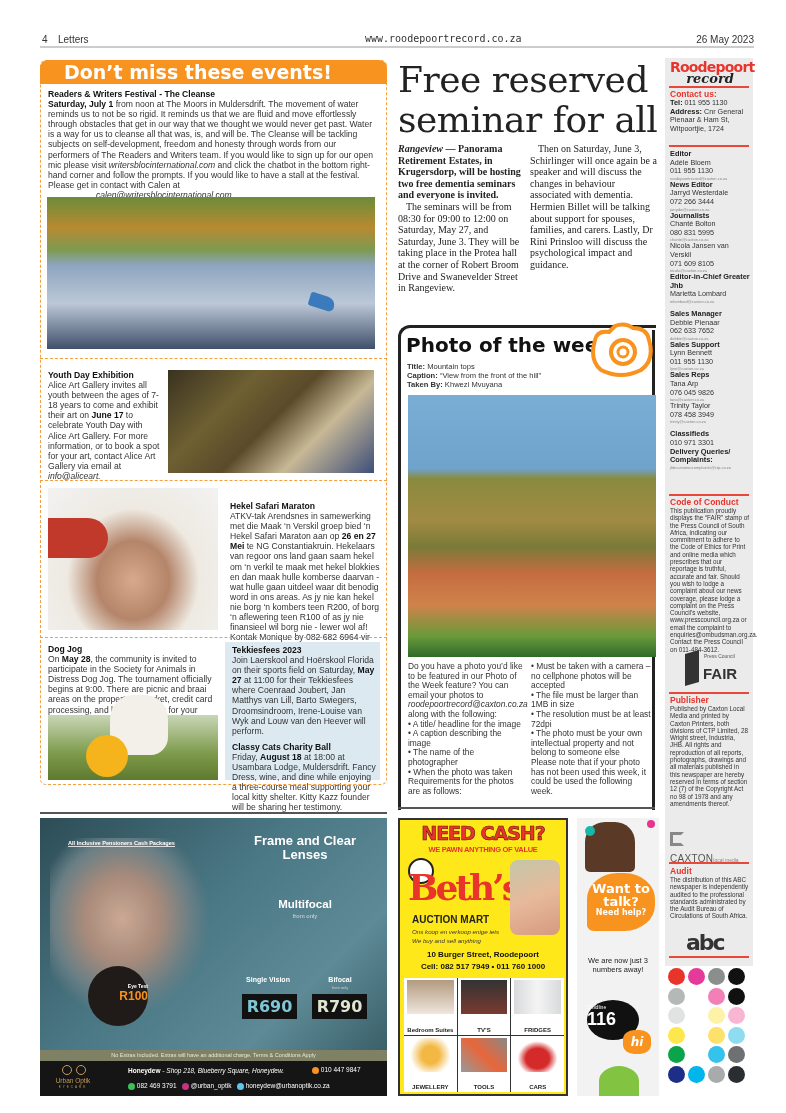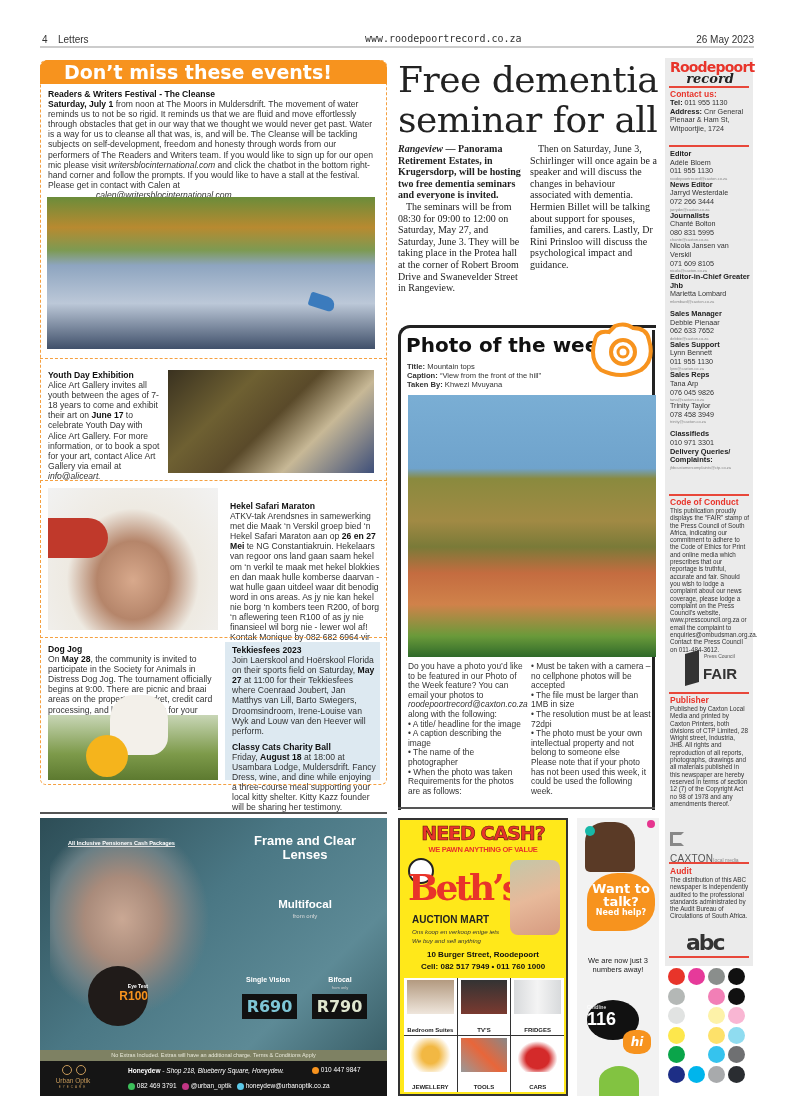--- a/index.html
+++ b/index.html
@@ -112,21 +112,21 @@
   </div>
 
 <div class="abs tekkie-box"></div>
 <div class="abs txt" style="left:232px;top:645px;width:145px;">
   <div class="h">Tekkiesfees 2023</div>
   <div><span>Join Laerskool and Hoërskool Florida on their sports field on Saturday, </span><b>May 27</b><span> at 11:00 for their Tekkiesfees where Coenraad Joubert, Jan Matthys van Lill, Barto Swiegers, Droomsindroom, Irene-Louise van Wyk and Louw van den Heever will perform.</span></div>
   <div class="h" style="margin-top:6px">Classy Cats Charity Ball</div>
   <div><span>Friday, </span><b>August 18</b><span> at 18:00 at Usambara Lodge, Muldersdrift. Fancy Dress, wine, and dine while enjoying a three-course meal supporting your local kitty shelter. Kitty Kazz founder will be sharing her testimony.</span></div>
 </div>
 
-<div class="abs headline">Free dementia seminar for all</div>
+<div class="abs headline">Free reserved seminar for all</div>
 <div class="abs art" style="left:398px;top:143px;width:125px;">
   <p class="lead"><i>Rangeview</i><span> — Panorama Retirement Estates, in Krugersdorp, will be hosting two free dementia seminars and everyone is invited.</span></p>
   <p>The seminars will be from 08:30 for 09:00 to 12:00 on Saturday, May 27, and Saturday, June 3. They will be taking place in the Protea hall at the corner of Robert Broom Drive and Swanevelder Street in Rangeview.</p>
 </div>
 <div class="abs art" style="left:530px;top:143px;width:127px;">
   <p>Then on Saturday, June 3, Schirlinger will once again be a speaker and will discuss the changes in behaviour associated with dementia. Hermien Billet will be talking about support for spouses, families, and carers. Lastly, Dr Rini Prinsloo will discuss the psychological impact and guidance.</p>
 </div>
 
 <div class="abs potw"></div>
 <div class="abs potw-r"></div>

